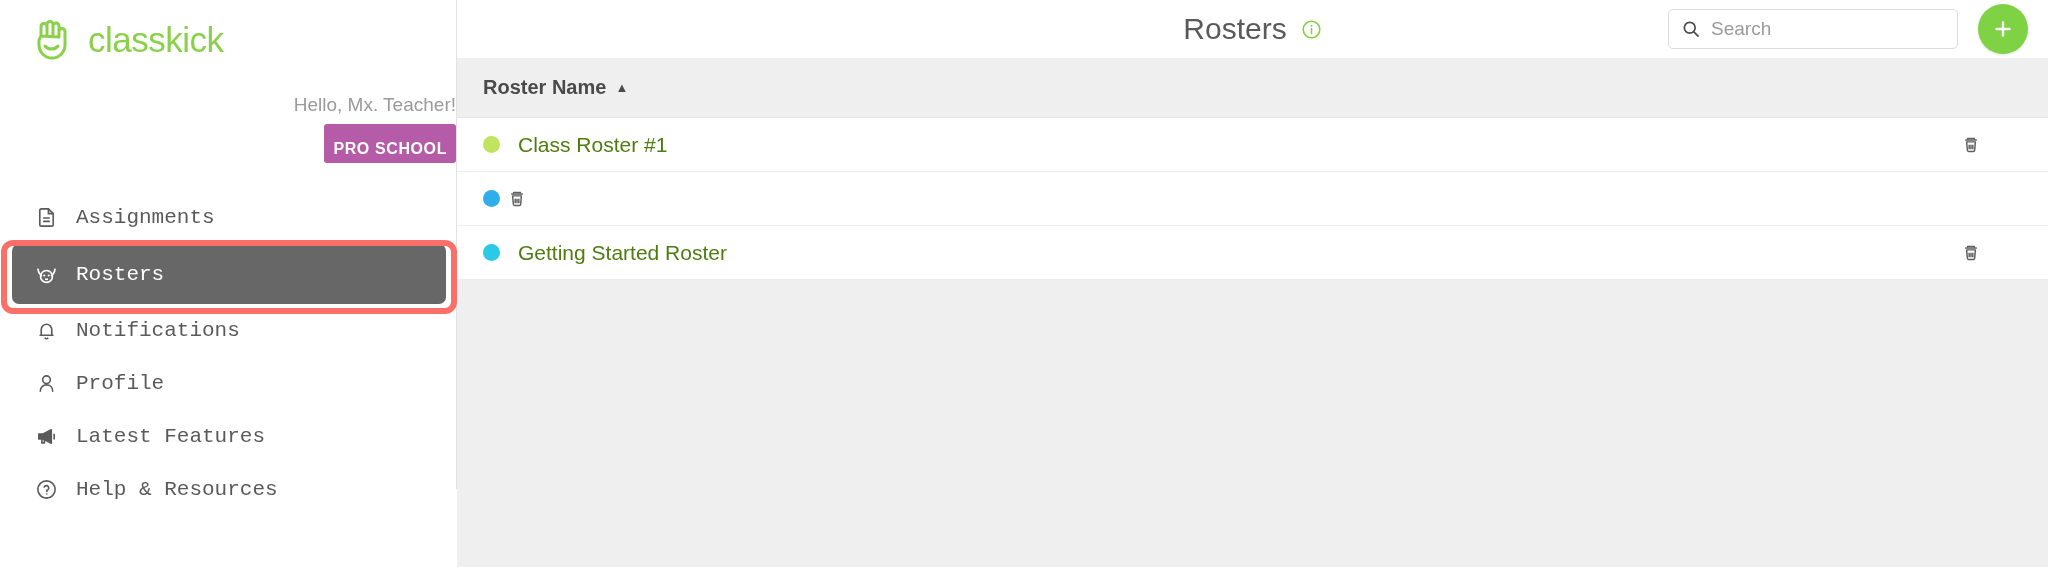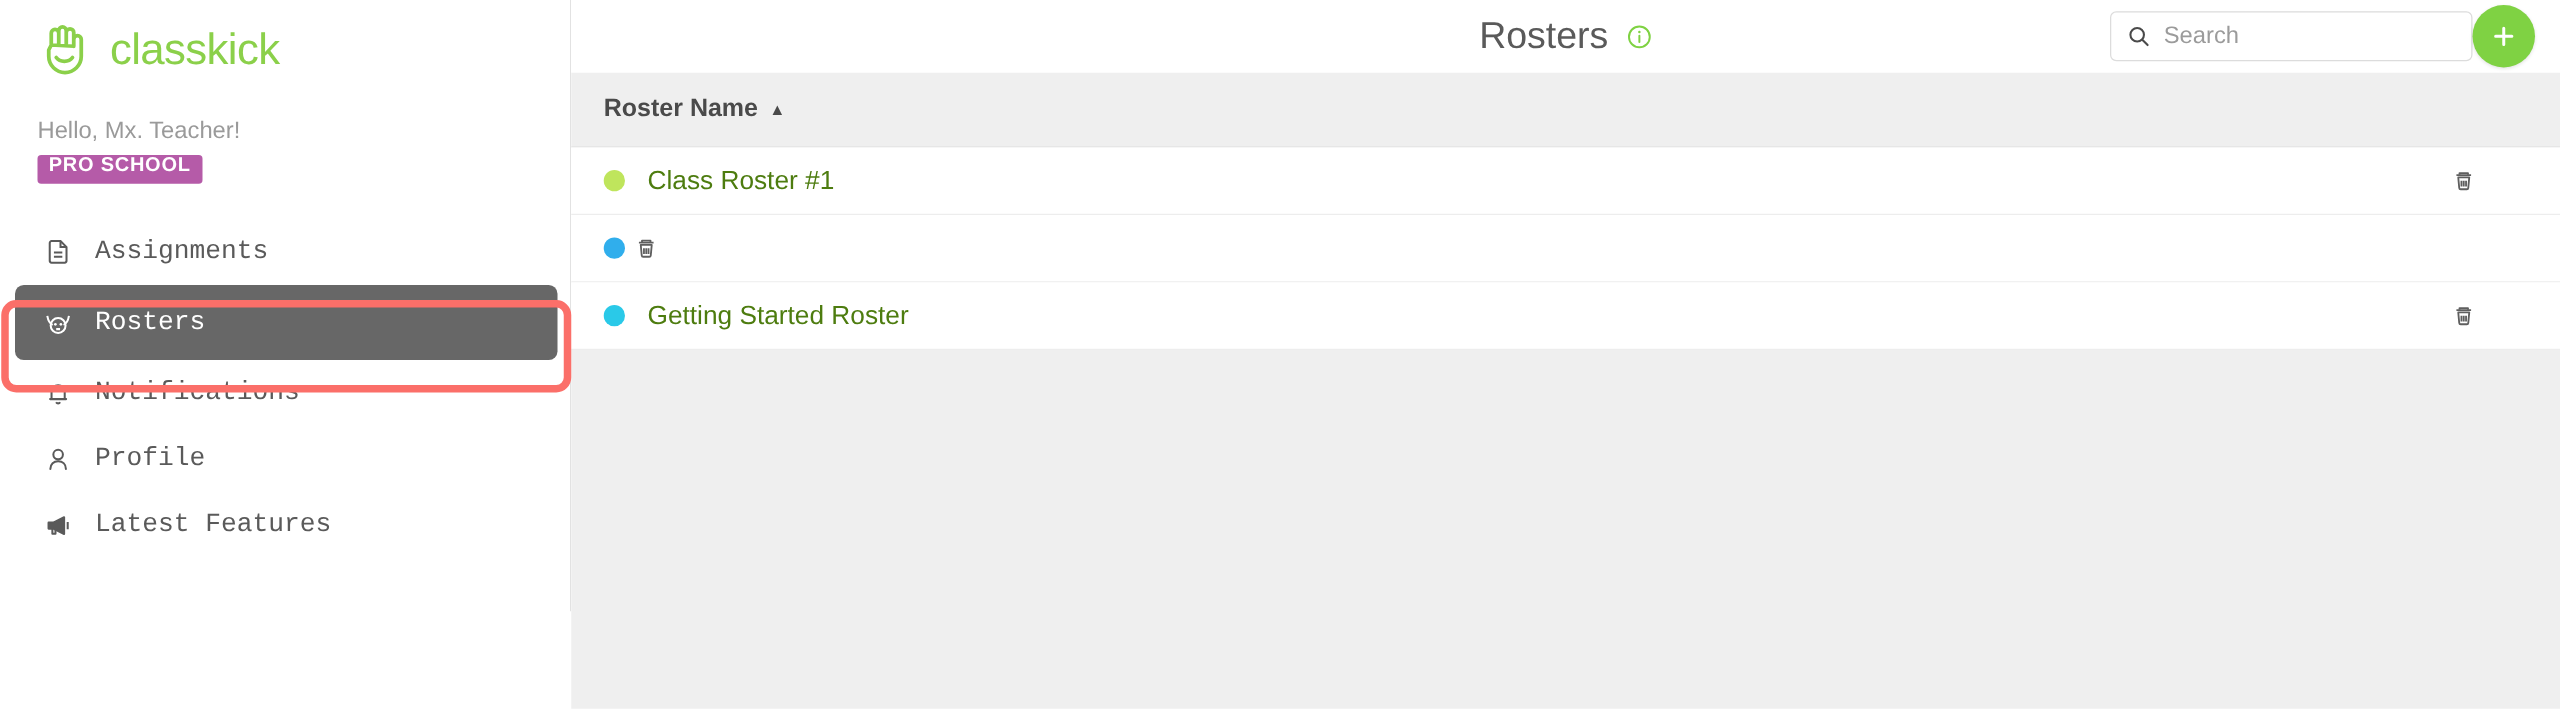--- a/index.html
+++ b/index.html
@@ -14,39 +14,40 @@
 
   .app { position: relative; width: 2048px; height: 573px; display: flex; }
 
   
   .sidebar {
     width: 457px; height: 489px;
     background: #ffffff;
     border-right: 1px solid #e2e2e2;
     position: relative;
     flex: 0 0 457px;
+    text-align: right;
   }
 
   .brand { display: flex; align-items: center; padding: 18px 0 0 28px; height: 62px; }
   .brand-logo { width: 48px; height: 48px; flex: 0 0 48px; }
   .brand-name {
     font-size: 35px; color: #8BD04A; letter-spacing: -0.5px;
     margin-left: 12px; font-weight: 400;
   }
 
   .greeting {
     margin: 32px 0 0 30px;
     font-size: 19px; color: #9a9a9a; font-weight: 400;
   }
   .badge-wrap { margin: 8px 0 0 30px; }
   .pro-badge {
     display: inline-block;
     background: #B55BA8; color: #ffffff;
     font-size: 16px; font-weight: 700; letter-spacing: 0.6px;
-    padding: 0 9px 5px 9px; border-radius: 3px;
+    padding: 16px 9px 5px 9px; border-radius: 3px;
   }
 
   .nav { margin-top: 28px; }
   .nav-item {
     display: flex; align-items: center;
     height: 53px;
     padding-left: 32px;
     color: #5a5a5a;
     font-size: 21px;
     cursor: pointer;
@@ -92,21 +93,21 @@
     position: absolute;
     left: 0; right: 0;
     text-align: center;
     font-size: 30px; color: #5a5a5a; font-weight: 400;
     display: flex; align-items: center; justify-content: center; gap: 14px;
   }
   .info-icon { display: inline-flex; }
 
   .topbar-right {
     position: absolute; right: 20px; top: 0; height: 58px;
-    display: flex; align-items: center; 
+    display: flex; align-items: center; gap: 20px;
   }
   .search-box {
     width: 290px; height: 40px;
     border: 1px solid #dcdcdc; border-radius: 5px;
     display: flex; align-items: center; padding: 0 12px;
     background: #ffffff;
   }
   .search-box .s-icon { flex: 0 0 20px; display:flex; margin-right: 10px; }
   .search-input {
     border: none; outline: none; background: transparent;
@@ -229,20 +230,30 @@
         <span class="nav-icon">
           <svg viewBox="0 0 24 24" width="23" height="23" fill="none" stroke="#5a5a5a" stroke-width="1.7" stroke-linejoin="round">
             <path d="M4 9.5 h4 L17 5 v14 L8 14.5 H4 Z" fill="#5a5a5a"></path>
             <path d="M7.2 14.5 v4.2 h2.6 v-3.4"></path>
             <path d="M20 9 v6"></path>
           </svg>
         </span>
         <span class="nav-label">Latest Features</span>
       </div>
 
+      <div class="nav-item">
+        <span class="nav-icon">
+          <svg viewBox="0 0 24 24" width="23" height="23" fill="none" stroke="#5a5a5a" stroke-width="1.7" stroke-linecap="round">
+            <circle cx="12" cy="12" r="9"></circle>
+            <path d="M9.6 9.4 a2.5 2.5 0 1 1 2.8 3.5 v1.3"></path>
+            <circle cx="12.3" cy="16.7" r="0.85" fill="#5a5a5a" stroke="none"></circle>
+          </svg>
+        </span>
+        <span class="nav-label">Help &amp; Resources</span>
+      </div>
 
     </nav>
 
     <div class="annot-box"></div>
   </aside>
 
   <main class="main">
 
     <div class="topbar">
       <div class="page-title">

